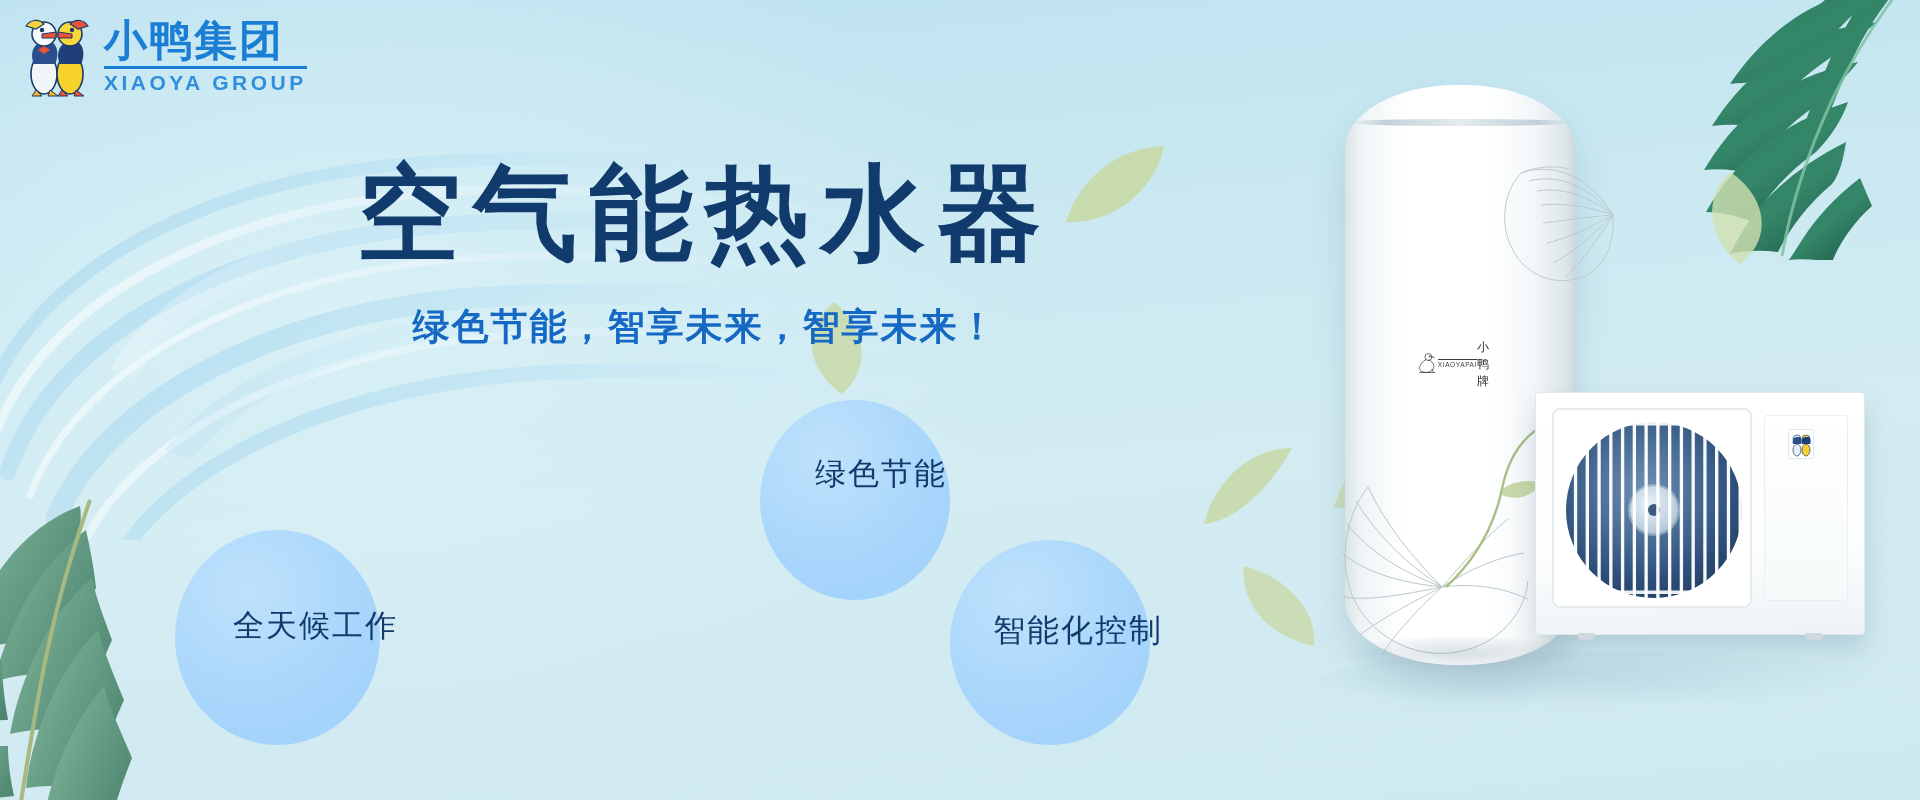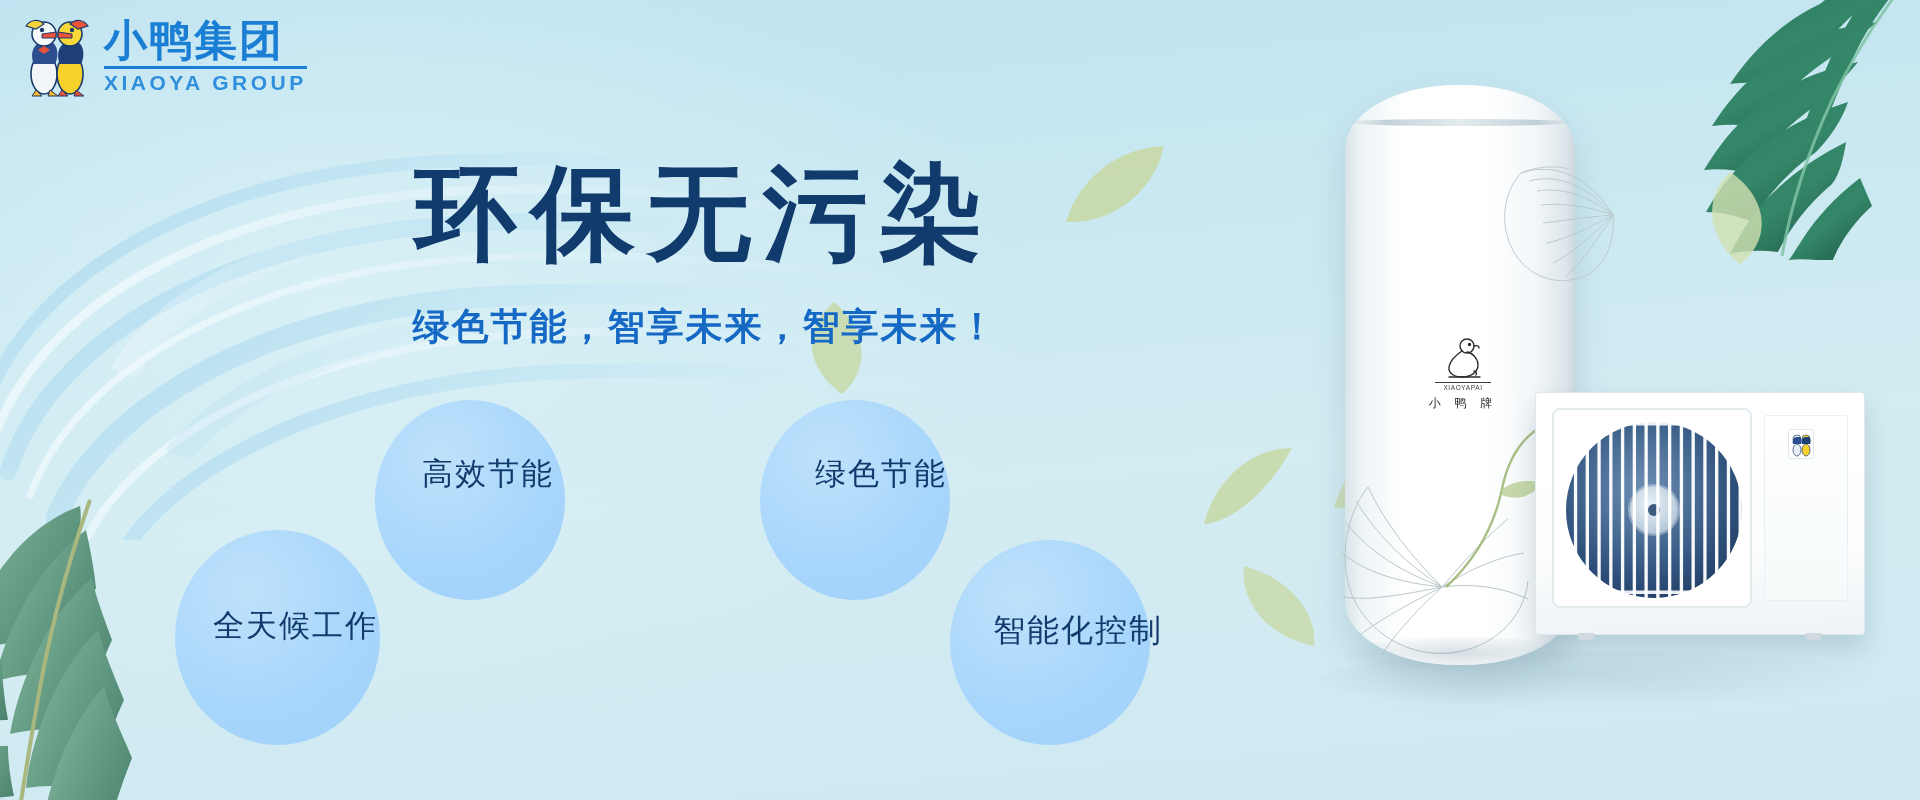--- a/index.html
+++ b/index.html
@@ -70,21 +70,21 @@
     display:flex; align-items:center; justify-content:center;
     color:#123b6d;
     font-weight:500;
     letter-spacing:2px;
     font-family:"DejaVu Sans","Liberation Sans",sans-serif;
     background:radial-gradient(circle at 35% 28%, #bfe2fb 0%, #a9d6fb 55%, #9ecffa 100%);
   }
   .bubble span { white-space:nowrap; }
 
   #bubble-0 { left:375px; top:400px;  width:190px; height:200px; font-size:31px; }
-  #bubble-1 { left:175px; top:530px;  width:205px; height:215px; font-size:31px; }
+  #bubble-1 { left:175px; top:530px;  width:205px; height:215px; font-size:31px;justify-content:flex-end; }
   #bubble-2 { left:545px; top:530px;  width:200px; height:210px; font-size:31px; }
   #bubble-3 { left:760px; top:400px;  width:190px; height:200px; font-size:31px; }
   #bubble-4 { left:950px; top:540px;  width:200px; height:205px; font-size:32px; }
 
   #bubble-0 span { transform:translate(18px,-26px); }
   #bubble-1 span { transform:translate(18px,-12px); }
   #bubble-2 span { transform:translate(22px,-12px); }
   #bubble-3 span { transform:translate(26px,-26px); }
   #bubble-4 span { transform:translate(28px,-12px); }
 
@@ -108,21 +108,21 @@
     position:absolute; left:22px; top:552px; width:238px; height:36px;
     border-radius:50%;
     background:radial-gradient(ellipse at 50% 45%, rgba(120,150,165,.30) 0%, rgba(120,150,165,0) 72%);
   }
   .tank-flower { position:absolute; pointer-events:none; }
   #flower-top { left:175px; top:60px; width:125px; height:140px; }
   #flower-bottom { left:22px; top:330px; width:215px; height:245px; }
 
   #tank-logo {
     position:absolute; left:95px; top:250px; width:96px;
-    display:flex; flex-direction:column; align-items:center;
+    display:flex; flex-direction:row; align-items:center;
   }
   #tank-duck { width:46px; height:46px; }
   #tank-pinyin {
     font-size:6.5px; color:#3b3b3b; letter-spacing:.6px;
     border-top:1px solid #3b3b3b; padding-top:1px; margin-top:1px;
     width:56px; text-align:center;
   }
   #tank-brand {
     margin-top:4px; font-size:12px; color:#2b2b2b; letter-spacing:5px;
     font-family:"DejaVu Sans","Liberation Sans",sans-serif;
@@ -302,27 +302,24 @@
       <path d="M58,78 L56,84 L66,84 Z" fill="#e8533a" stroke="#1a3a6b" stroke-width="1"></path>
     </svg>
     <div id="logo-text">
       <div id="logo-cn">小鸭集团</div>
       <div id="logo-rule"></div>
       <div id="logo-en">XIAOYA GROUP</div>
     </div>
   </div>
 
   <div id="headline">
-    <div id="main-title">环保无污染</div>
+    <div id="main-title">空气能热水器</div>
     <div id="subtitle">绿色节能，智享未来，智享未来！</div>
   </div>
 
-  <div class="bubble" id="bubble-0">
-    <span>高效节能</span>
-  </div>
   <div class="bubble" id="bubble-1">
     <span>全天候工作</span>
   </div>
   <div class="bubble" id="bubble-3">
     <span>绿色节能</span>
   </div>
   <div class="bubble" id="bubble-4">
     <span>智能化控制</span>
   </div>
 

